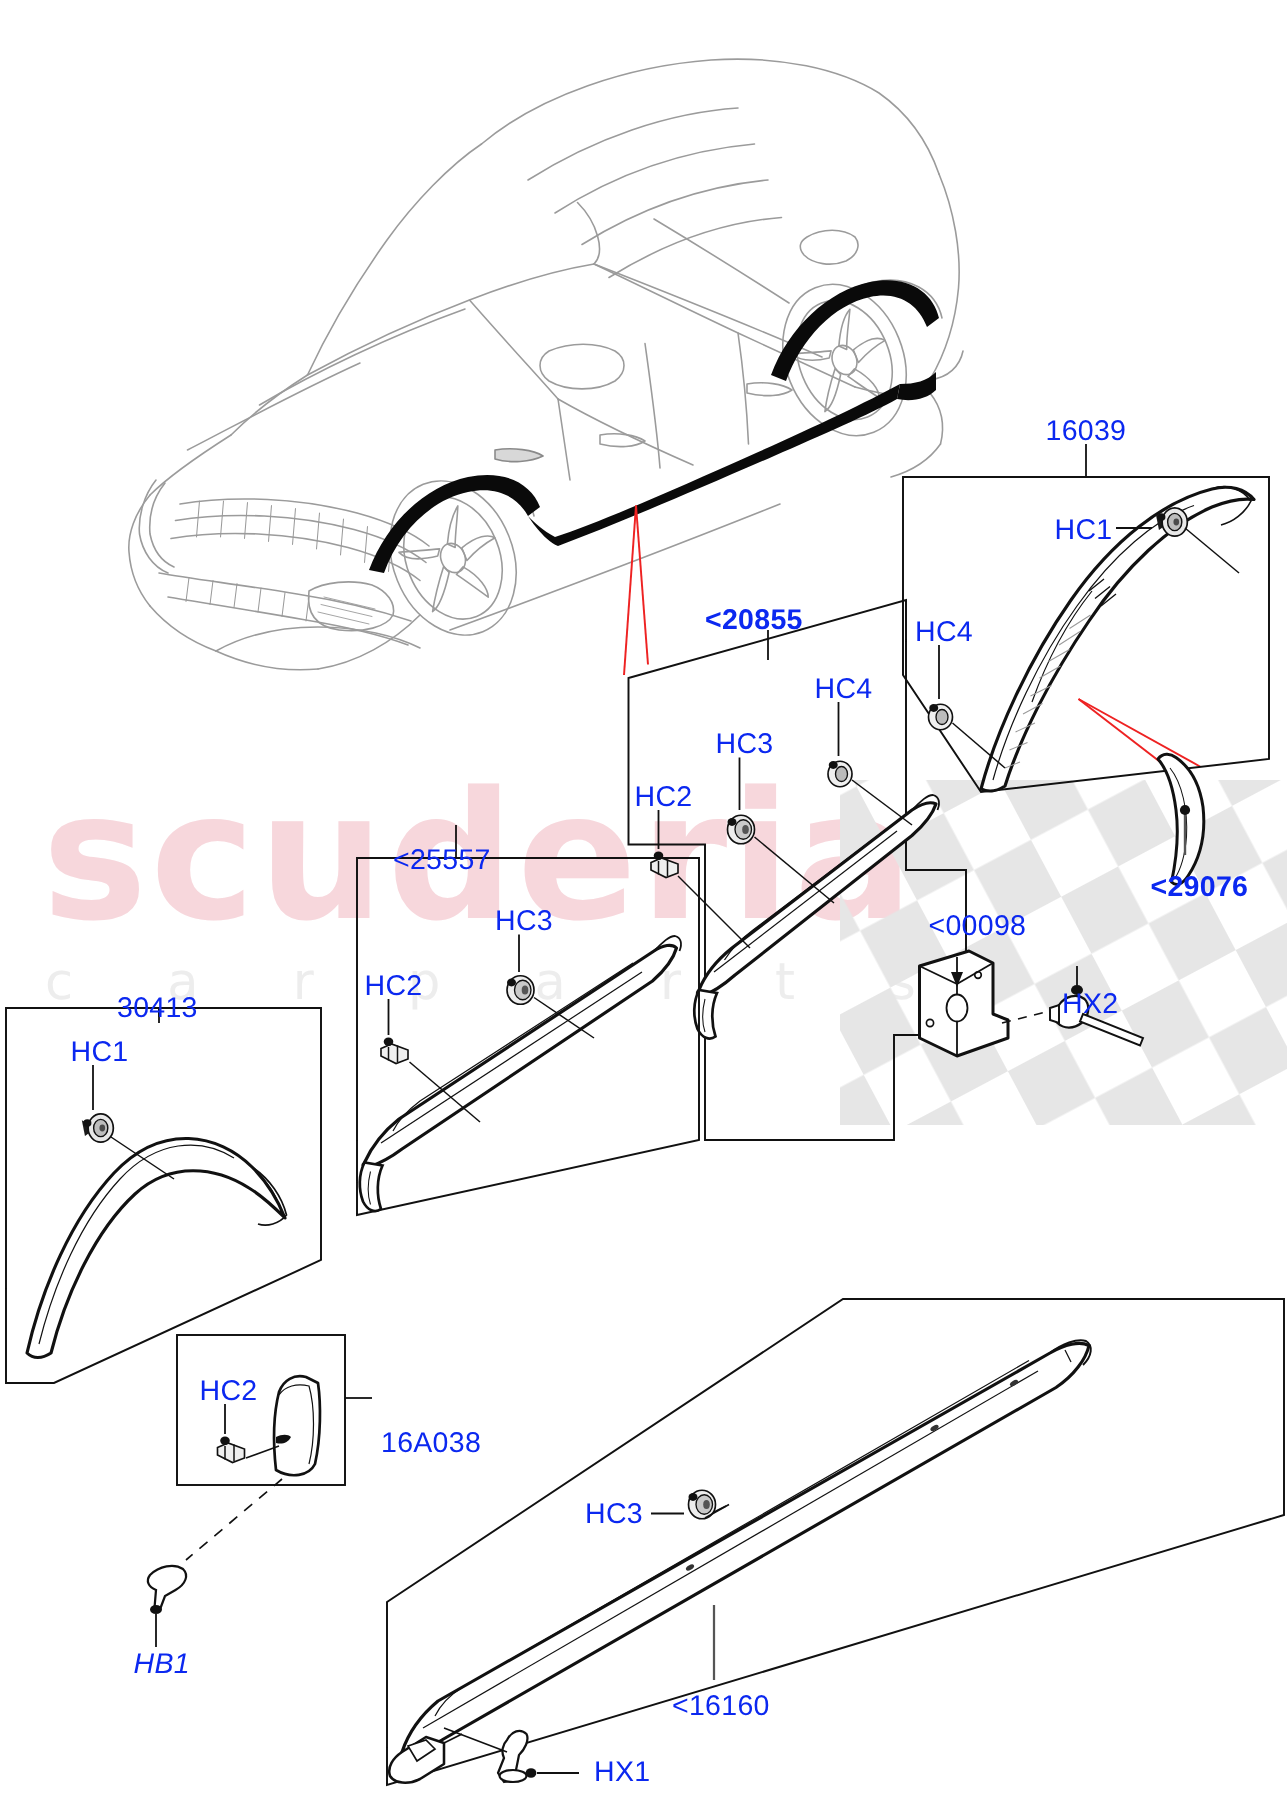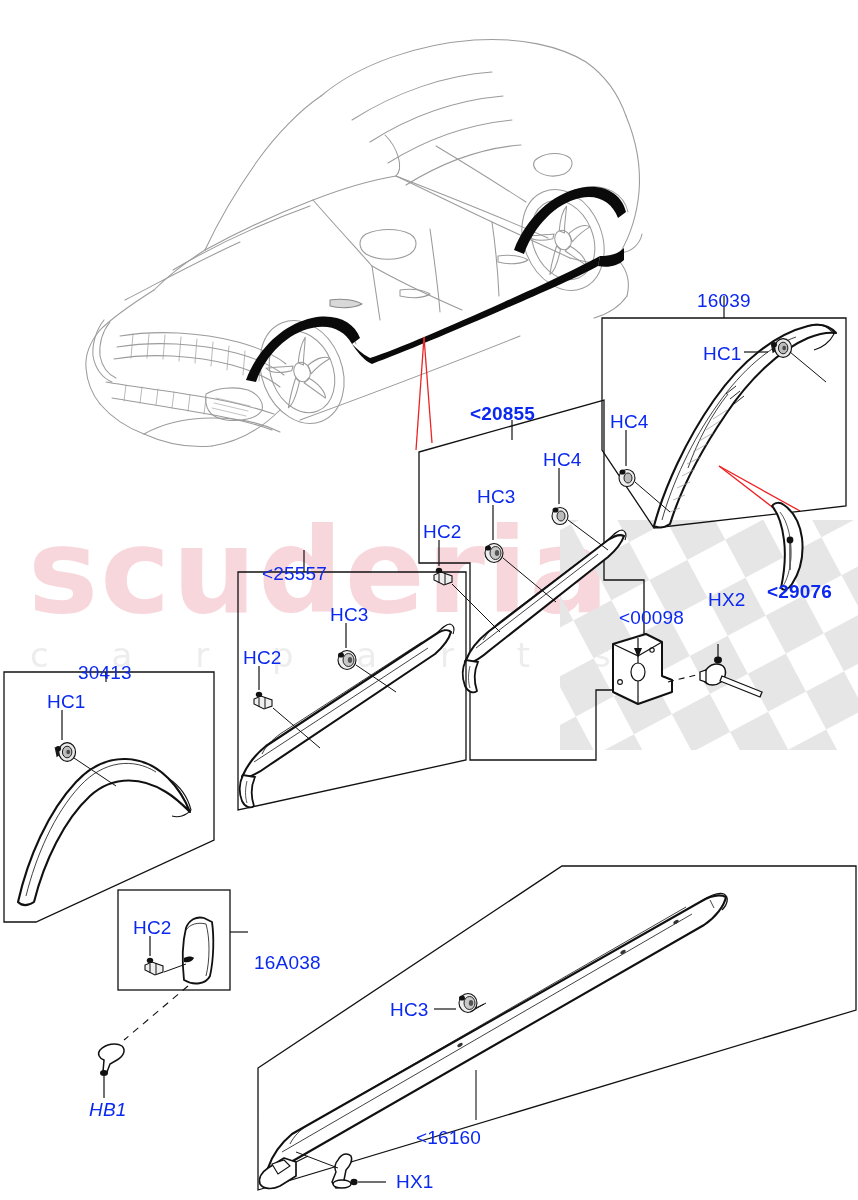--- a/index.html
+++ b/index.html
@@ -455,36 +455,36 @@
       <line x1="358" y1="1182" x2="386" y2="1182" stroke="#111" stroke-width="1.2"></line>
       <line x1="296" y1="1152" x2="338" y2="1168" stroke="#111" stroke-width="1"></line>
     </g>
 
     <g>
       <line x1="476" y1="1070" x2="476" y2="1120" stroke="#555" stroke-width="1.5"></line>
     </g>
 
   </svg>
 
-  <div class="lbl" style="left:697px;top:291px;">16039</div>
+  <div class="lbl" style="left:697px;top:278px;">16039</div>
   <div class="lbl" style="left:767px;top:582px;font-weight:bold;">&lt;29076</div>
   <div class="lbl" style="left:470px;top:404px;font-weight:bold;">&lt;20855</div>
   <div class="lbl" style="left:262px;top:564px;">&lt;25557</div>
   <div class="lbl" style="left:78px;top:663px;">30413</div>
   <div class="lbl" style="left:254px;top:953px;">16A038</div>
   <div class="lbl" style="left:619px;top:608px;">&lt;00098</div>
-  <div class="lbl" style="left:416px;top:1128px;">&lt;16160</div>
+  <div class="lbl" style="left:448px;top:1128px;">&lt;16160</div>
 
   <div class="lbl" style="left:703px;top:344px;">HC1</div>
   <div class="lbl" style="left:610px;top:412px;">HC4</div>
   <div class="lbl" style="left:543px;top:450px;">HC4</div>
   <div class="lbl" style="left:477px;top:487px;">HC3</div>
   <div class="lbl" style="left:423px;top:522px;">HC2</div>
   <div class="lbl" style="left:330px;top:605px;">HC3</div>
   <div class="lbl" style="left:243px;top:648px;">HC2</div>
   <div class="lbl" style="left:47px;top:692px;">HC1</div>
   <div class="lbl" style="left:133px;top:918px;">HC2</div>
   <div class="lbl" style="left:89px;top:1100px;font-style:italic;">HB1</div>
-  <div class="lbl" style="left:708px;top:590px;">HX2</div>
+  <div class="lbl" style="left:708px;top:660px;">HX2</div>
   <div class="lbl" style="left:390px;top:1000px;">HC3</div>
   <div class="lbl" style="left:396px;top:1172px;">HX1</div>
 
 </div>
 
 </body></html>

